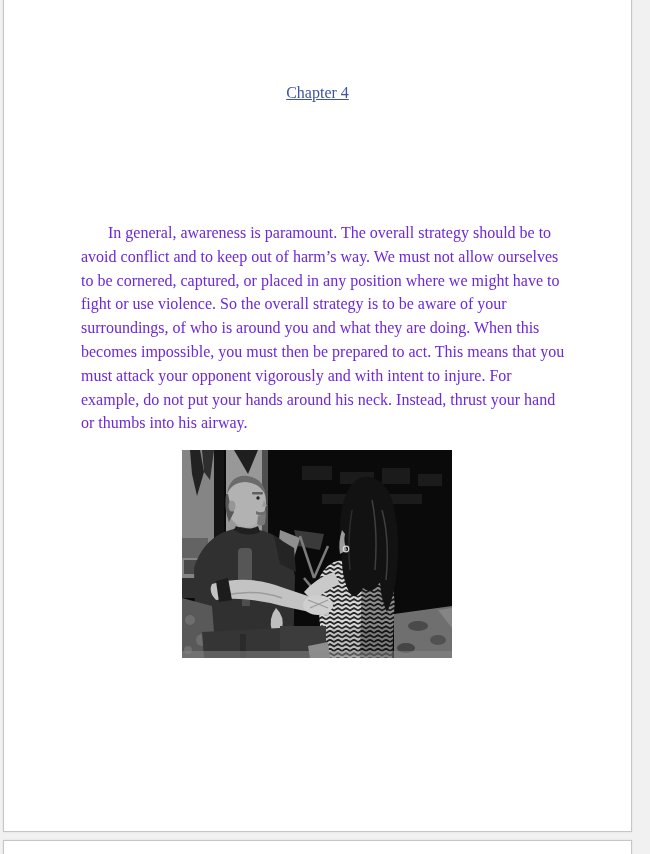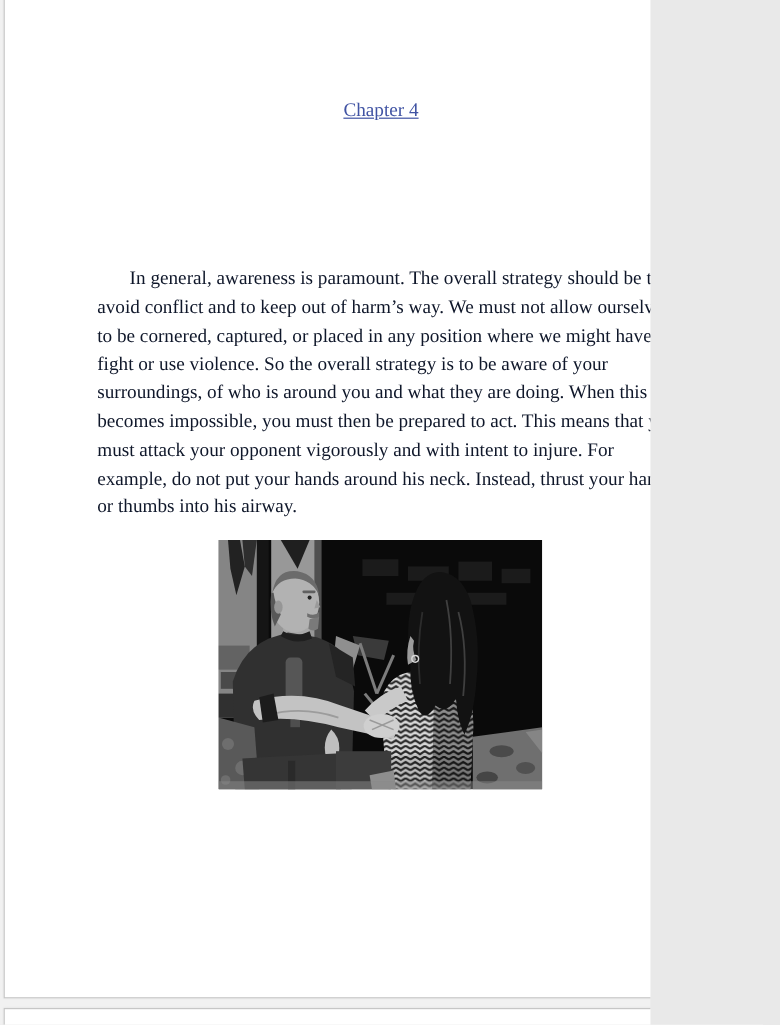--- a/index.html
+++ b/index.html
@@ -1,25 +1,25 @@
 <!DOCTYPE html>
 <html><head>
 <meta charset="utf-8">
 <style>
   html,body{margin:0;padding:0;}
   body{background:#e9e9e9;font-family:"Liberation Serif","DejaVu Serif",serif;}
-  .screen{position:relative;width:542px;height:854px;overflow:hidden;background:#f1f1f1;}
+  .screen{position:relative;width:650px;height:854px;overflow:hidden;background:#f1f1f1;}
   .page{position:absolute;background:#ffffff;border:1px solid #c6c6c6;box-shadow:0 0 2px rgba(0,0,0,0.08);box-sizing:border-box;}
   .page1{left:3px;top:-14px;width:629px;height:846px;}
   .page2{left:3px;top:840px;width:629px;height:44px;}
   .heading{position:absolute;left:0;width:100%;text-align:center;font-size:16px;line-height:19px;}
   .heading a{color:#4053a3;text-decoration:underline;cursor:pointer;}
   .chapter-heading{top:96px;}
   .title-heading{top:160px;}
-  .body-par{position:absolute;top:218px;left:77px;width:491px;font-size:16px;line-height:23.8px;color:#0f172a;text-indent:27px;text-align:left;}
+  .body-par{position:absolute;top:218px;left:77px;width:491px;font-size:16px;line-height:23.8px;color:#6d28d9;text-indent:27px;text-align:left;}
   .photo-wrap{position:absolute;top:463px;left:178px;width:270px;height:208px;overflow:hidden;}
   .photo-wrap svg{display:block;}
 </style>
 </head>
 <body>
 
 <div class="screen">
 
   <div class="page page1">
 

